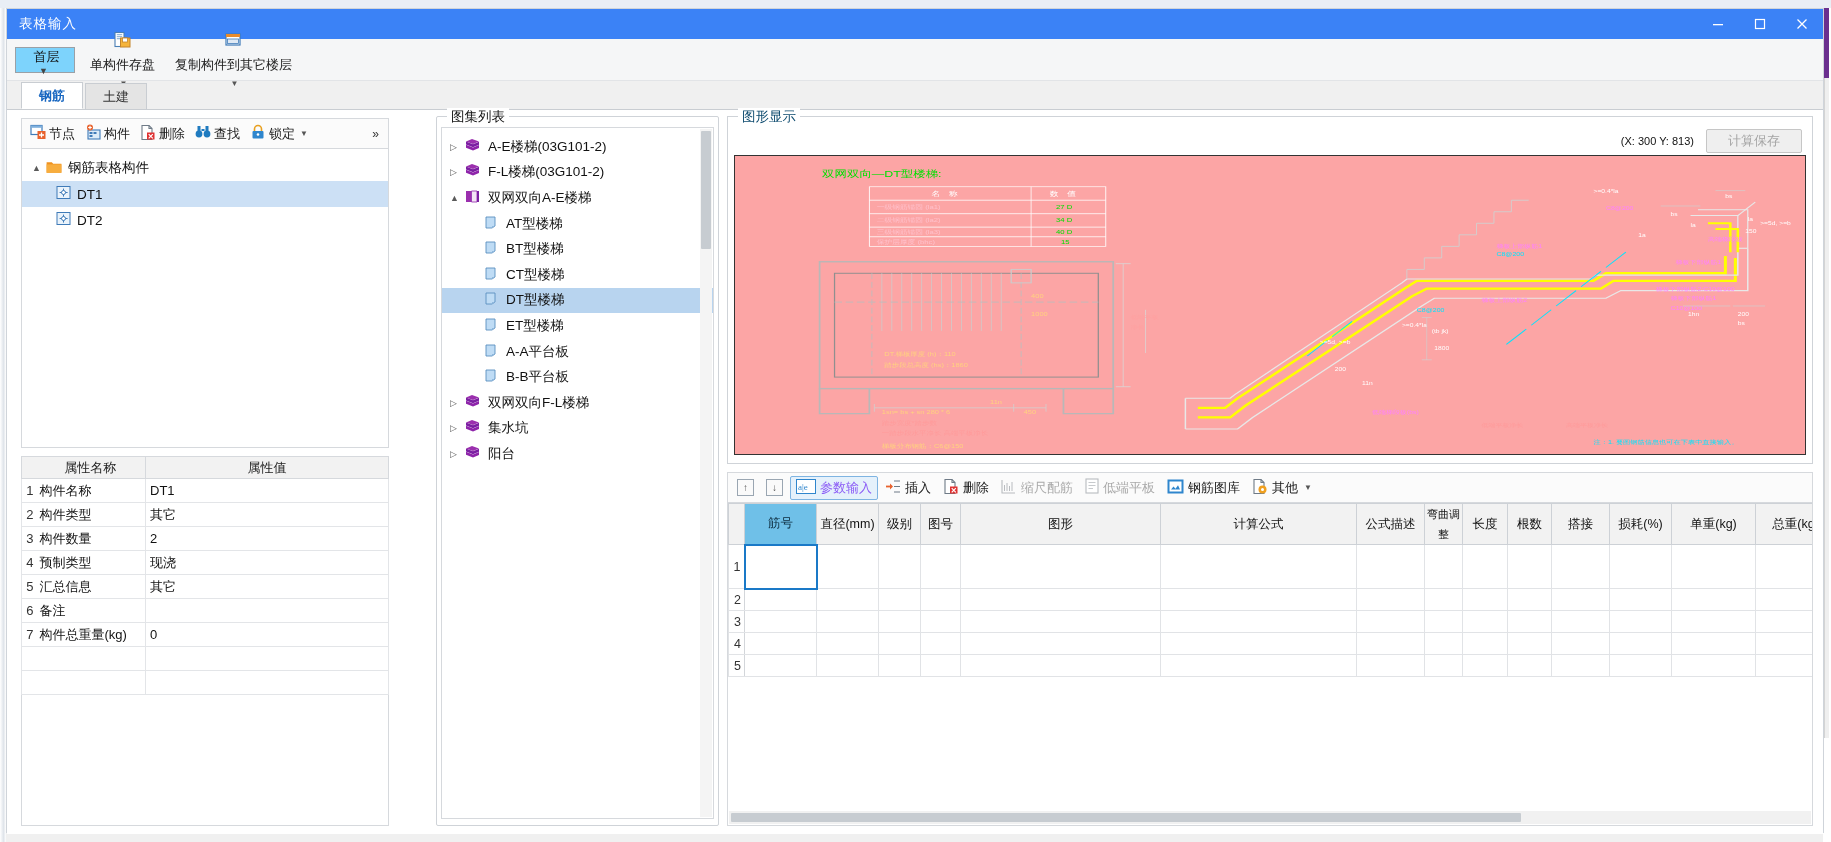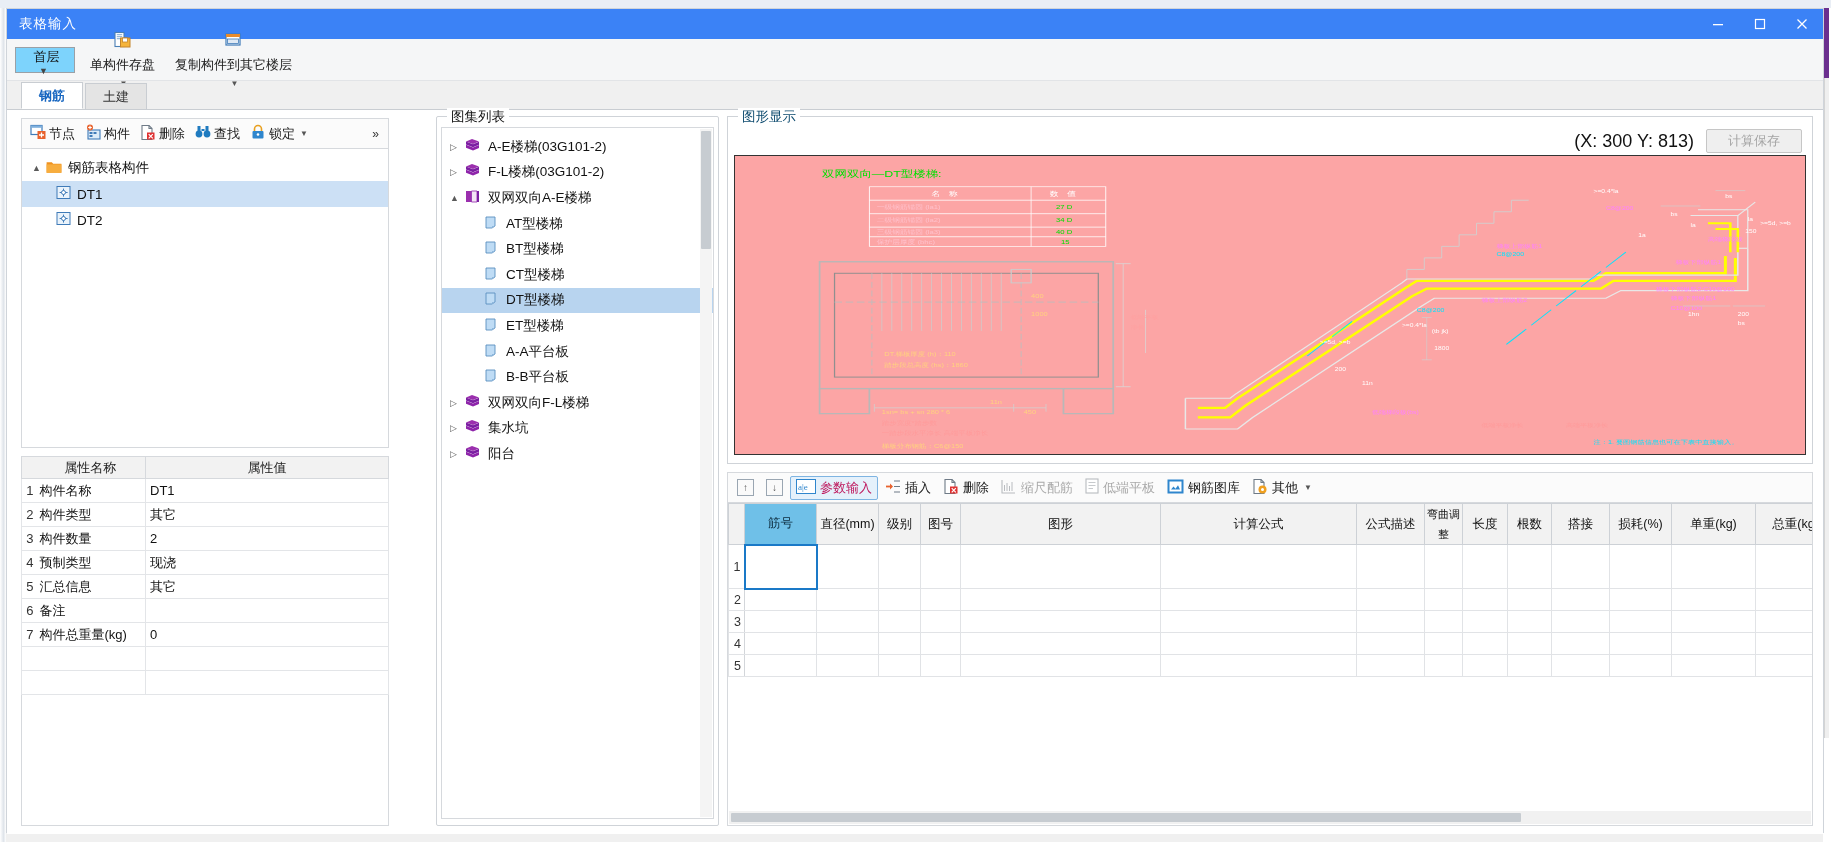--- a/index.html
+++ b/index.html
@@ -207,21 +207,21 @@
     background: #c7ccd1; border-radius: 1px;
   }
 
   
   .rightcol { flex: 1; display: flex; flex-direction: column; padding: 6px 10px 8px 4px; min-width: 0; }
   .gfx-group { position: relative; border: 1px solid #cfd3d8; padding: 10px 6px 8px 6px; }
   .gfx-head {
     display: flex; align-items: center; justify-content: flex-end;
     gap: 12px; height: 28px; padding-right: 4px;
   }
-  .coord { font-size: 18px; color: #111; }
+  .coord { font-size: 11px; color: #111; }
   .calc-btn {
     min-width: 96px; height: 24px; padding: 0 10px;
     background: #efefef; border: 1px solid #c6c6c6; border-radius: 2px;
     color: #a5a5a5; font-size: 13px;
     display: flex; align-items: center; justify-content: center;
   }
   .gfx-canvas {
     height: 300px; background: #fca5a5; border: 1px solid #333;
     position: relative; overflow: hidden;
   }
@@ -232,21 +232,21 @@
     display: flex; align-items: center; gap: 2px;
     background: #fbfbfb; border: 1px solid #d6d9dd; border-bottom: none;
     padding: 0 4px;
   }
   .rb-item {
     display: flex; align-items: center; gap: 4px;
     padding: 2px 5px; font-size: 13px; color: #1a1a1a; white-space: nowrap;
   }
   .rb-item.boxed {
     border: 1px solid #7eb4e2; background: #e5f1fb; border-radius: 2px;
-    color: #be185d;
+    color: #8b5cf6;
   }
   .rb-item.disabled { color: #a9a9a9; }
   .rb-sq {
     width: 17px; height: 17px; border: 1px solid #9aa6b2; background: #fafafa;
     display:flex; align-items:center; justify-content:center; font-size: 10px; color:#555;
   }
 
   
   .rb-wrap {
     flex: 1; border: 1px solid #d6d9dd; background: #ffffff;

